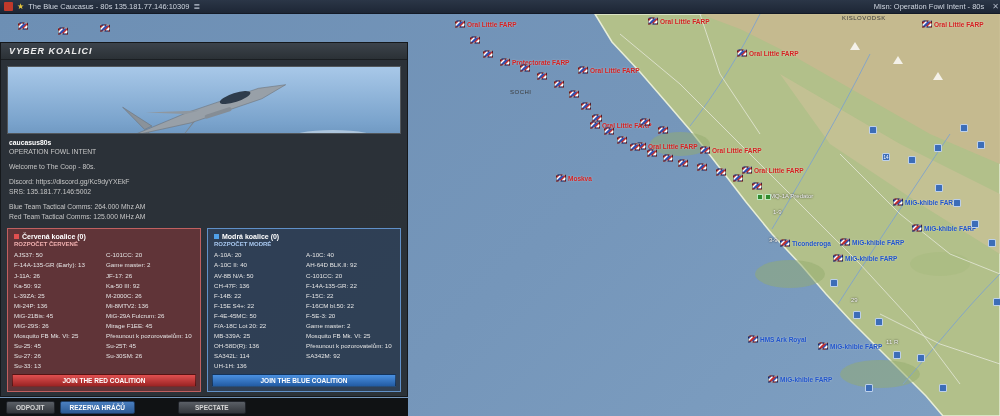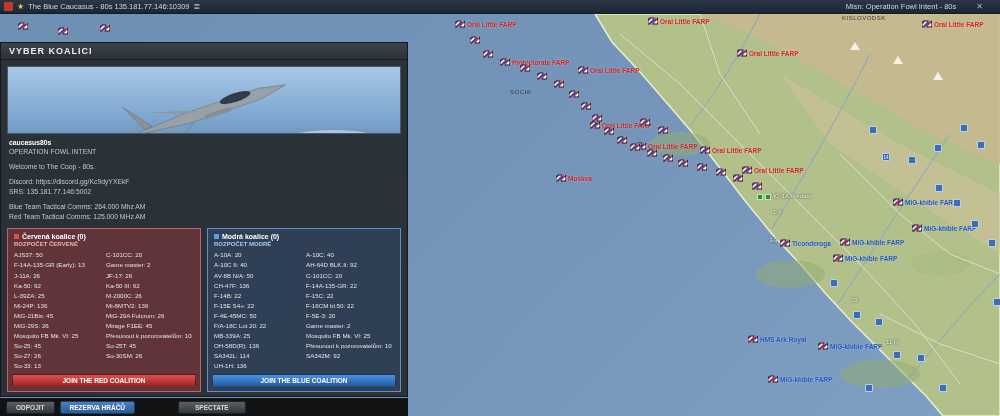--- a/index.html
+++ b/index.html
@@ -13,21 +13,21 @@
   .titlebar {
     position:absolute; top:0; left:0; width:1000px; height:14px;
     background:linear-gradient(#2b3647,#1d2635);
     display:flex; align-items:center; z-index:10; color:#cfd6e0;
     font-size:7.5px; border-bottom:1px solid #131a26;
   }
   .tb-left { display:flex; align-items:center; gap:4px; padding-left:4px; }
   .app-icon { width:9px; height:9px; background:#c0392b; border-radius:1px; display:inline-block; }
   .star-icon { color:#e8c840; font-size:8px; line-height:9px; }
   .list-icon { color:#b9c2cf; font-size:8px; line-height:9px; }
-  .tb-right { margin-left:auto; display:flex; align-items:flex-start; gap:20px; padding-right:17px; }
+  .tb-right { margin-left:auto; display:flex; align-items:flex-start; gap:8px; padding-right:1px; }
   .close-icon { color:#aeb6c4; font-size:8px; cursor:pointer; }
 
   
   .map {
     position:absolute; top:14px; left:0; width:1000px; height:402px; z-index:1;
     background:linear-gradient(135deg,#6d8fb4 0%, #7596ba 55%, #7fa0c2 100%);
   }
   .map svg { position:absolute; top:0; left:0; }
 
   
@@ -57,21 +57,21 @@
 
   
   .panel {
     position:absolute; top:42px; left:0; width:408px; height:355px; z-index:5;
     background:rgba(38,42,46,.93); border:1px solid #15181b;
     display:flex; flex-direction:column;
   }
   .panel-header {
     background:linear-gradient(#3c434b,#2b3136);
     border-bottom:1px solid #1a1e22;
-    color:#ececec; font-size:9px; font-weight:bold; 
+    color:#ececec; font-size:9px; font-weight:bold; font-style:italic;
     letter-spacing:1px; padding:3px 8px;
   }
   .hero { margin:6px 6px 2px; height:92px; border:1px solid #52575c; overflow:hidden; position:relative; }
   .hero svg { display:block; }
 
   .briefing { padding:2px 8px 0; color:#c6c6c6; font-size:6.8px; line-height:1.45; }
   .briefing p { margin:0 0 5px; }
   .b-name { color:#ffffff; font-weight:bold; }
   .b-line { display:block; }
 

